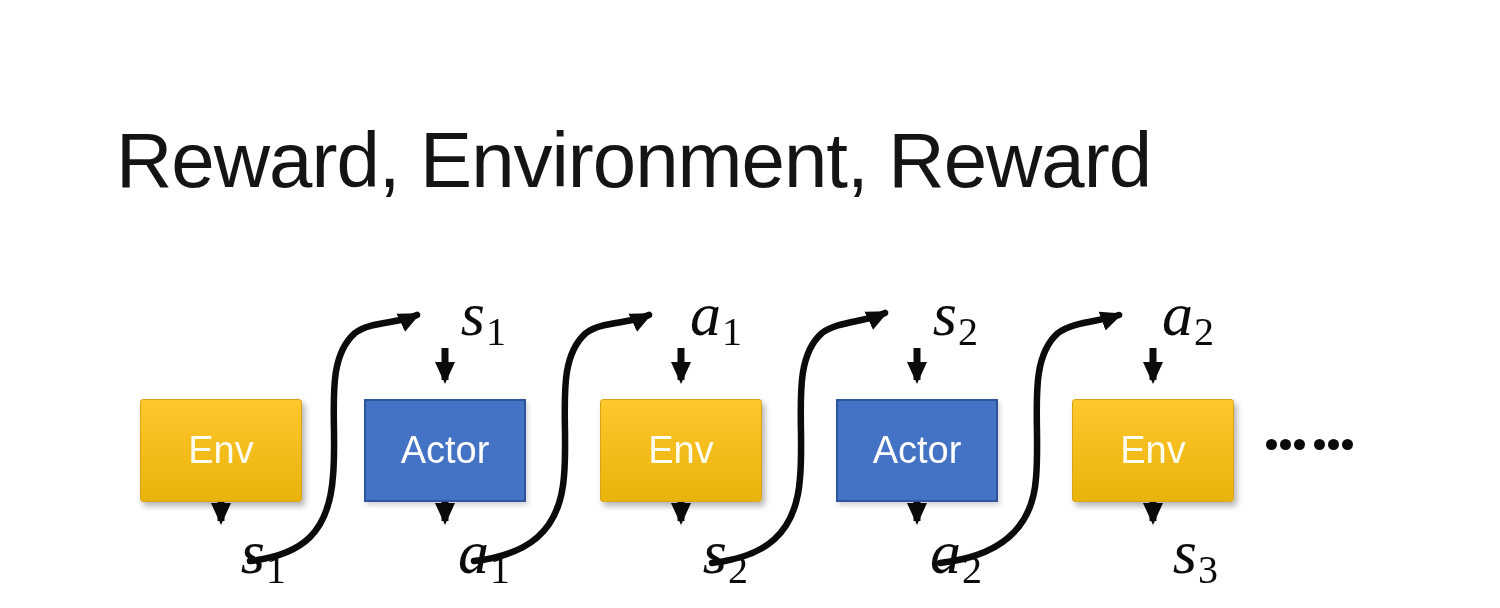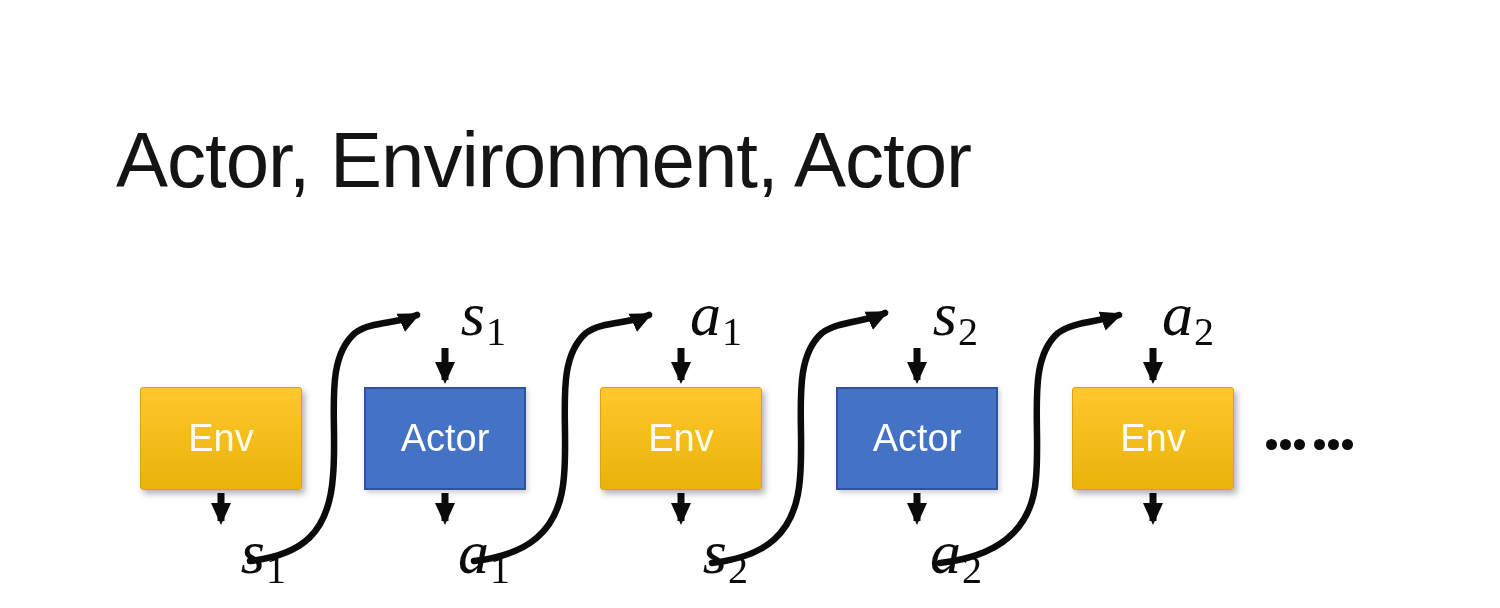--- a/index.html
+++ b/index.html
@@ -16,21 +16,21 @@
     position:absolute; left:116px; top:121px; margin:0;
     font-family:"Liberation Sans", sans-serif; font-weight:300;
     font-size:78px; line-height:1.0; color:var(--title-color);
     letter-spacing:-1px; white-space:nowrap;
   }
   .arrows{position:absolute; left:0; top:0; width:1500px; height:608px;}
   .arrows path.flow{fill:none; stroke:var(--ink); stroke-width:6.5; stroke-linecap:round;}
   .arrows line.io{stroke:var(--ink); stroke-width:7;}
   .arrows marker path{fill:var(--ink); stroke:none;}
   .box{
-    position:absolute; top:387px; width:162px; height:103px;
+    position:absolute; top:399px; width:162px; height:103px;
     display:flex; align-items:center; justify-content:center;
     font-size:38px; color:#FFFFFF; box-sizing:border-box;
   }
   .box.env{
     background:linear-gradient(180deg, var(--env-top) 0%, var(--env-bottom) 100%);
     border:1px solid var(--env-border); border-radius:3px;
     box-shadow:3px 4px 6px rgba(0,0,0,0.30);
     color:#FFFDF2;
   }
   .box.actor{
@@ -56,21 +56,21 @@
     width:11px; height:11px; border-radius:50%; background:var(--ink);
     margin-right:3px;
   }
   .dots .dot.gap{margin-left:6px;}
 </style>
 </head>
 <body>
 
 <div class="stage">
 
-  <h1 class="slide-title">Actor, Environment, Actor</h1>
+  <h1 class="slide-title">Reward, Environment, Reward</h1>
 
   <svg class="arrows" viewBox="0 0 1500 608" xmlns="http://www.w3.org/2000/svg">
     <defs>
       <marker id="ah" markerUnits="userSpaceOnUse" markerWidth="26" markerHeight="24" refX="18" refY="11" orient="auto">
         <path d="M0,1 L22,11 L0,21 Z"></path>
       </marker>
     </defs>
 
     <path class="flow" d="M 250 561 C 302 555 329 533 333 476 C 338 421 323 361 355 333 C 371 321 398 324 417 315" marker-end="url(#ah)"></path>
     <path class="flow" d="M 474 561 C 526 555 560 533 564 476 C 569 421 554 361 586 333 C 602 321 630 324 649 315" marker-end="url(#ah)"></path>
@@ -107,20 +107,21 @@
 
   <div class="mlabel toprow" style="left:385px"><span>s</span><span class="sub">1</span></div>
   <div class="mlabel toprow" style="left:621px"><span>a</span><span class="sub">1</span></div>
   <div class="mlabel toprow" style="left:857px"><span>s</span><span class="sub">2</span></div>
   <div class="mlabel toprow" style="left:1093px"><span>a</span><span class="sub">2</span></div>
 
   <div class="mlabel bottomrow" style="left:165px"><span>s</span><span class="sub">1</span></div>
   <div class="mlabel bottomrow" style="left:389px"><span>a</span><span class="sub">1</span></div>
   <div class="mlabel bottomrow" style="left:627px"><span>s</span><span class="sub">2</span></div>
   <div class="mlabel bottomrow" style="left:861px"><span>a</span><span class="sub">2</span></div>
+  <div class="mlabel bottomrow" style="left:1097px"><span>s</span><span class="sub">3</span></div>
 
   <div class="dots" aria-label="……">
     <div class="dot"></div>
     <div class="dot"></div>
     <div class="dot"></div>
     <div class="dot gap"></div>
     <div class="dot"></div>
     <div class="dot"></div>
   </div>
 

